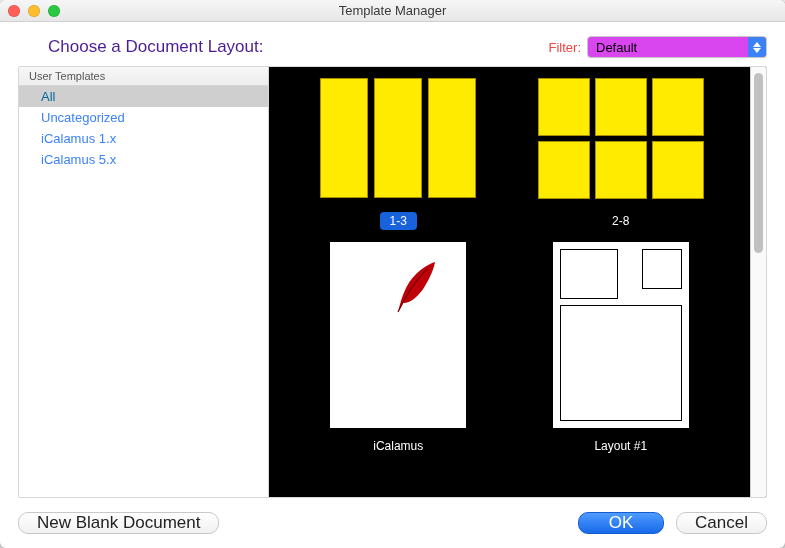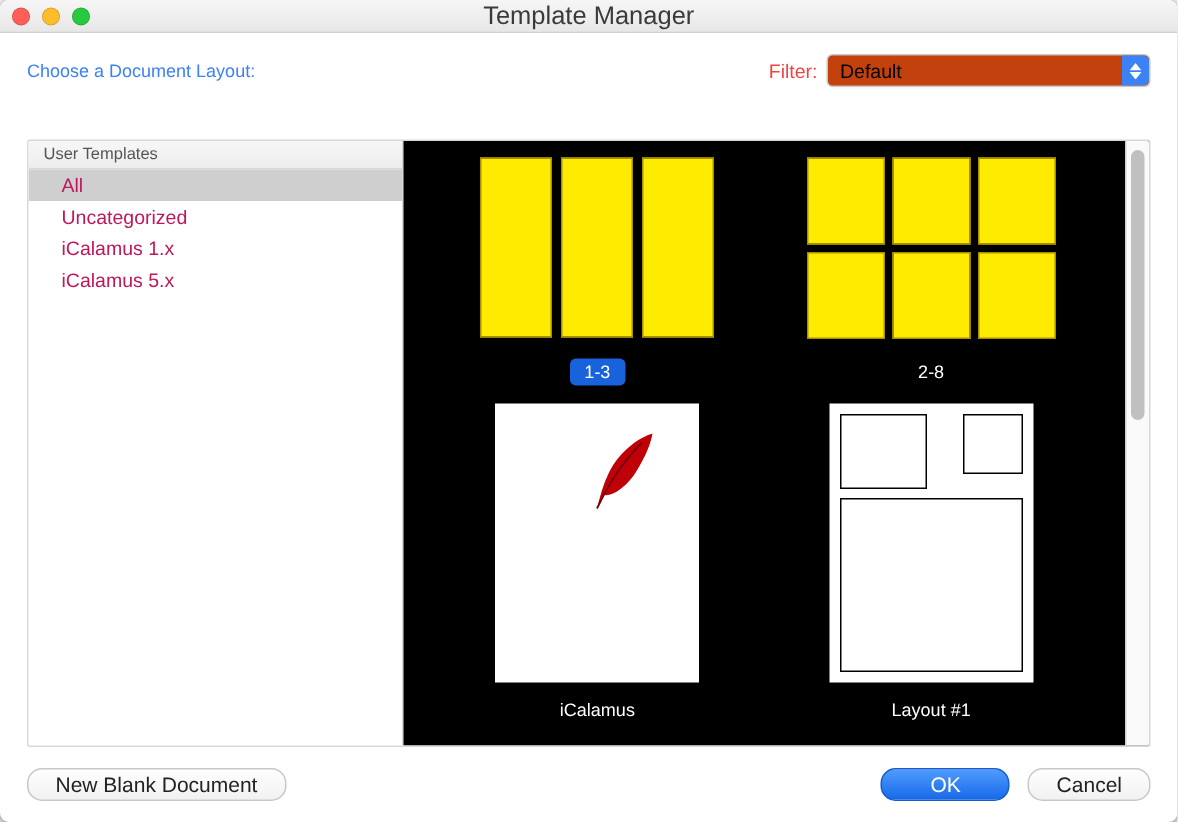--- a/index.html
+++ b/index.html
@@ -37,50 +37,51 @@
   }
   .dot {
     width: 12px; height: 12px; border-radius: 50%;
   }
   .dot.red { background: #ff5f57; box-shadow: inset 0 0 0 0.5px rgba(0,0,0,0.2); }
   .dot.yellow { background: #ffbd2e; box-shadow: inset 0 0 0 0.5px rgba(0,0,0,0.2); }
   .dot.green { background: #28c940; box-shadow: inset 0 0 0 0.5px rgba(0,0,0,0.2); }
   .title {
     flex: 1;
     text-align: center;
-    font-size: 17px;
+    font-size: 13px;
     color: #3a3a3a;
   }
   .content {
     flex: 1;
     display: flex;
     flex-direction: column;
     padding: 14px 18px 14px 18px;
   }
   .topbar {
     display: flex;
     align-items: center;
     justify-content: space-between;
     margin-bottom: 8px;
   }
   .prompt {
-    font-size: 12px;
-    color: #3b82f6;
+    font-size: 17px;
+    color: #4c1d95;
+    margin-left: 30px;
   }
   .filter-wrap {
     display: flex;
     align-items: center;
     gap: 6px;
   }
   .filter-label { color: #ef4444; }
   .select {
     position: relative;
-    width: 216px;
+    width: 180px;
     height: 22px;
-    background: #c2410c;
+    background: #d946ef;
     border: 1px solid #c8c8c8;
     border-radius: 4px;
     display: flex;
     align-items: center;
     padding: 0 22px 0 8px;
     font-size: 13px;
     box-shadow: 0 1px 0 rgba(0,0,0,0.03);
   }
   .select-arrows {
     position: absolute;
@@ -94,44 +95,43 @@
     gap: 1px;
   }
   .select-arrows svg { width: 8px; height: 5px; }
   .main {
     flex: 1;
     display: flex;
     border: 1px solid #d7d7d7;
     border-radius: 2px;
     overflow: hidden;
     min-height: 0;
-    margin-top: 27px;
   }
   .sidebar {
     width: 250px;
     background: #fff;
     border-right: 1px solid #d7d7d7;
     display: flex;
     flex-direction: column;
   }
   .sb-header {
     background: linear-gradient(#f7f7f7, #ededed);
     border-bottom: 1px solid #d7d7d7;
     padding: 3px 10px;
     font-size: 11px;
     color: #555;
   }
   .sb-item {
     padding: 3px 10px 3px 22px;
-    color: #be185d;
+    color: #3b82f6;
     cursor: default;
   }
   .sb-item.selected {
     background: #cfcfcf;
-    color: #be185d;
+    color: #0369a1;
   }
   .gallery-wrap {
     flex: 1;
     background: #000;
     position: relative;
     display: flex;
   }
   .gallery {
     flex: 1;
     padding: 6px 24px 10px 24px;
@@ -233,21 +233,21 @@
     justify-content: space-between;
     align-items: center;
     padding-top: 14px;
   }
   .btn {
     height: 22px;
     padding: 0 18px;
     border-radius: 10px;
     border: 1px solid #c8c8c8;
     background: linear-gradient(#ffffff, #f1f1f1);
-    font-size: 14px;
+    font-size: 17px;
     color: #222;
     display: inline-flex;
     align-items: center;
     justify-content: center;
     cursor: default;
   }
   .btn.primary {
     background: linear-gradient(#4f9bff, #1769e8);
     border: 1px solid #155dcf;
     color: #fff;

